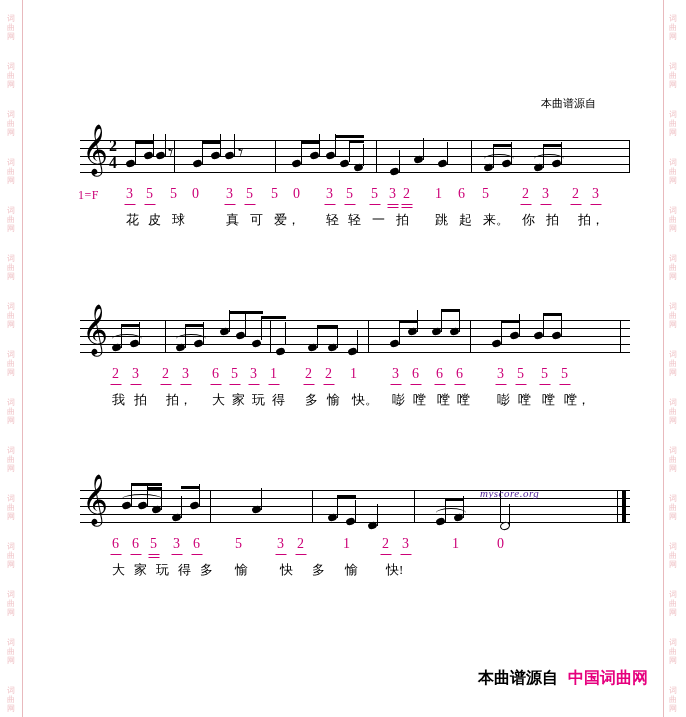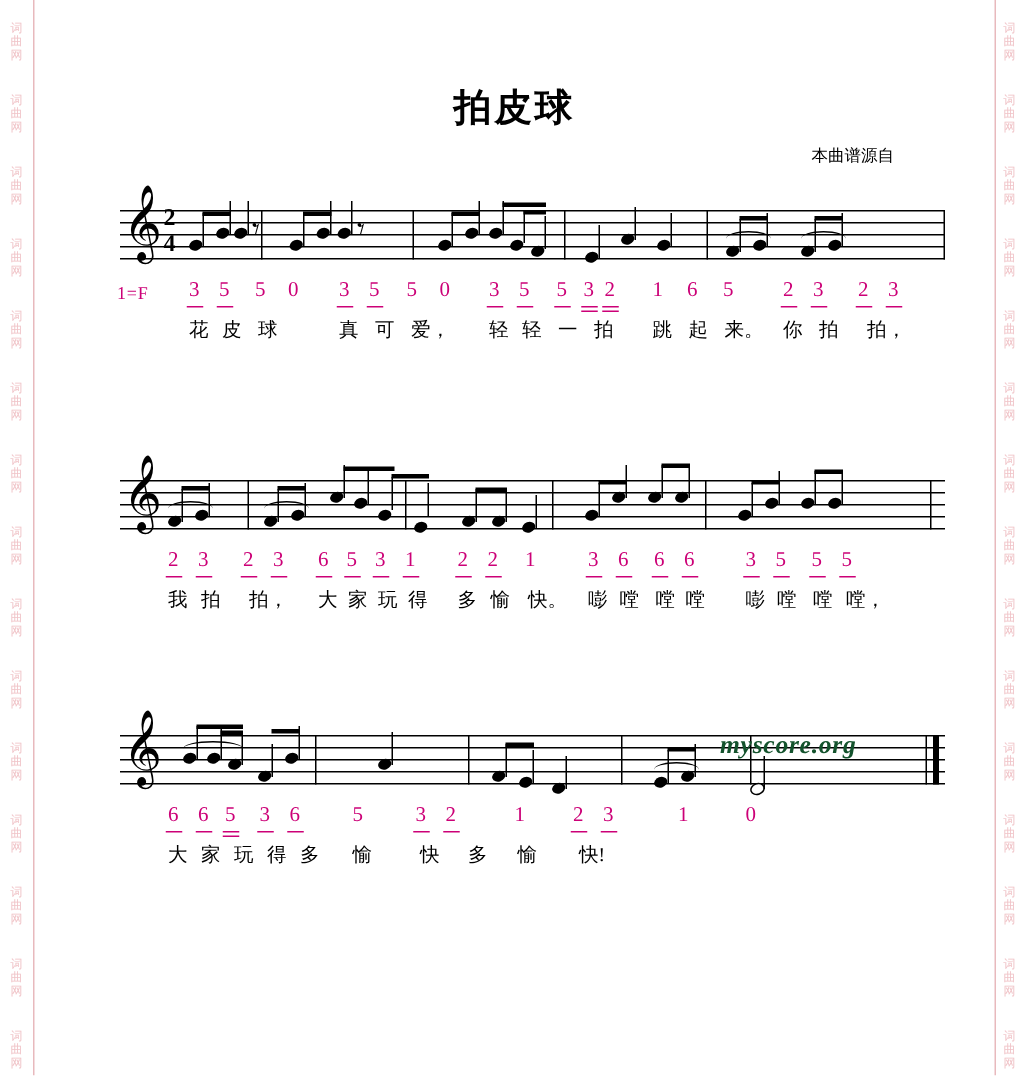--- a/index.html
+++ b/index.html
@@ -229,23 +229,23 @@
     font-size: 13px;
     line-height: 15px;
     color: #000;
     font-family: "Liberation Serif", serif;
     white-space: nowrap;
   }
   .scorelogo {
     position: absolute;
     font-family: "Liberation Serif", serif;
     font-style: italic;
-    font-weight: bold;
-    font-size: 17px;
-    color: #14532d;
+    font-weight: normal;
+    font-size: 11px;
+    color: #4c1d95;
     letter-spacing: 0.5px;
   }
   
   .footer {
     position: absolute;
     bottom: 28px;
     right: 38px;
     font-size: 16px;
     font-weight: bold;
     font-family: "Liberation Serif", serif;
@@ -293,21 +293,20 @@
     <div class="wm-item" style="top:350px;">词<br>曲<br>网</div>
     <div class="wm-item" style="top:398px;">词<br>曲<br>网</div>
     <div class="wm-item" style="top:446px;">词<br>曲<br>网</div>
     <div class="wm-item" style="top:494px;">词<br>曲<br>网</div>
     <div class="wm-item" style="top:542px;">词<br>曲<br>网</div>
     <div class="wm-item" style="top:590px;">词<br>曲<br>网</div>
     <div class="wm-item" style="top:638px;">词<br>曲<br>网</div>
     <div class="wm-item" style="top:686px;">词<br>曲<br>网</div>
   </div>
 
-  <div class="title">拍皮球</div>
   <div class="composer">本曲谱源自</div>
 
   <div class="system" style="top:140px;">
 
     <div class="staff">
       <div class="line"></div>
       <div class="line"></div>
       <div class="line"></div>
       <div class="line"></div>
       <div class="line"></div>
@@ -617,14 +616,17 @@
       <div class="ly" style="left:118px;">得</div>
       <div class="ly" style="left:140px;">多</div>
       <div class="ly" style="left:175px;">愉</div>
       <div class="ly" style="left:220px;">快</div>
       <div class="ly" style="left:252px;">多</div>
       <div class="ly" style="left:285px;">愉</div>
       <div class="ly" style="left:326px;">快!</div>
     </div>
   </div>
 
+  <div class="footer">
+    <span>本曲谱源自</span><span class="site">中国词曲网</span>
+  </div>
 
 </div>
 
 </body></html>

